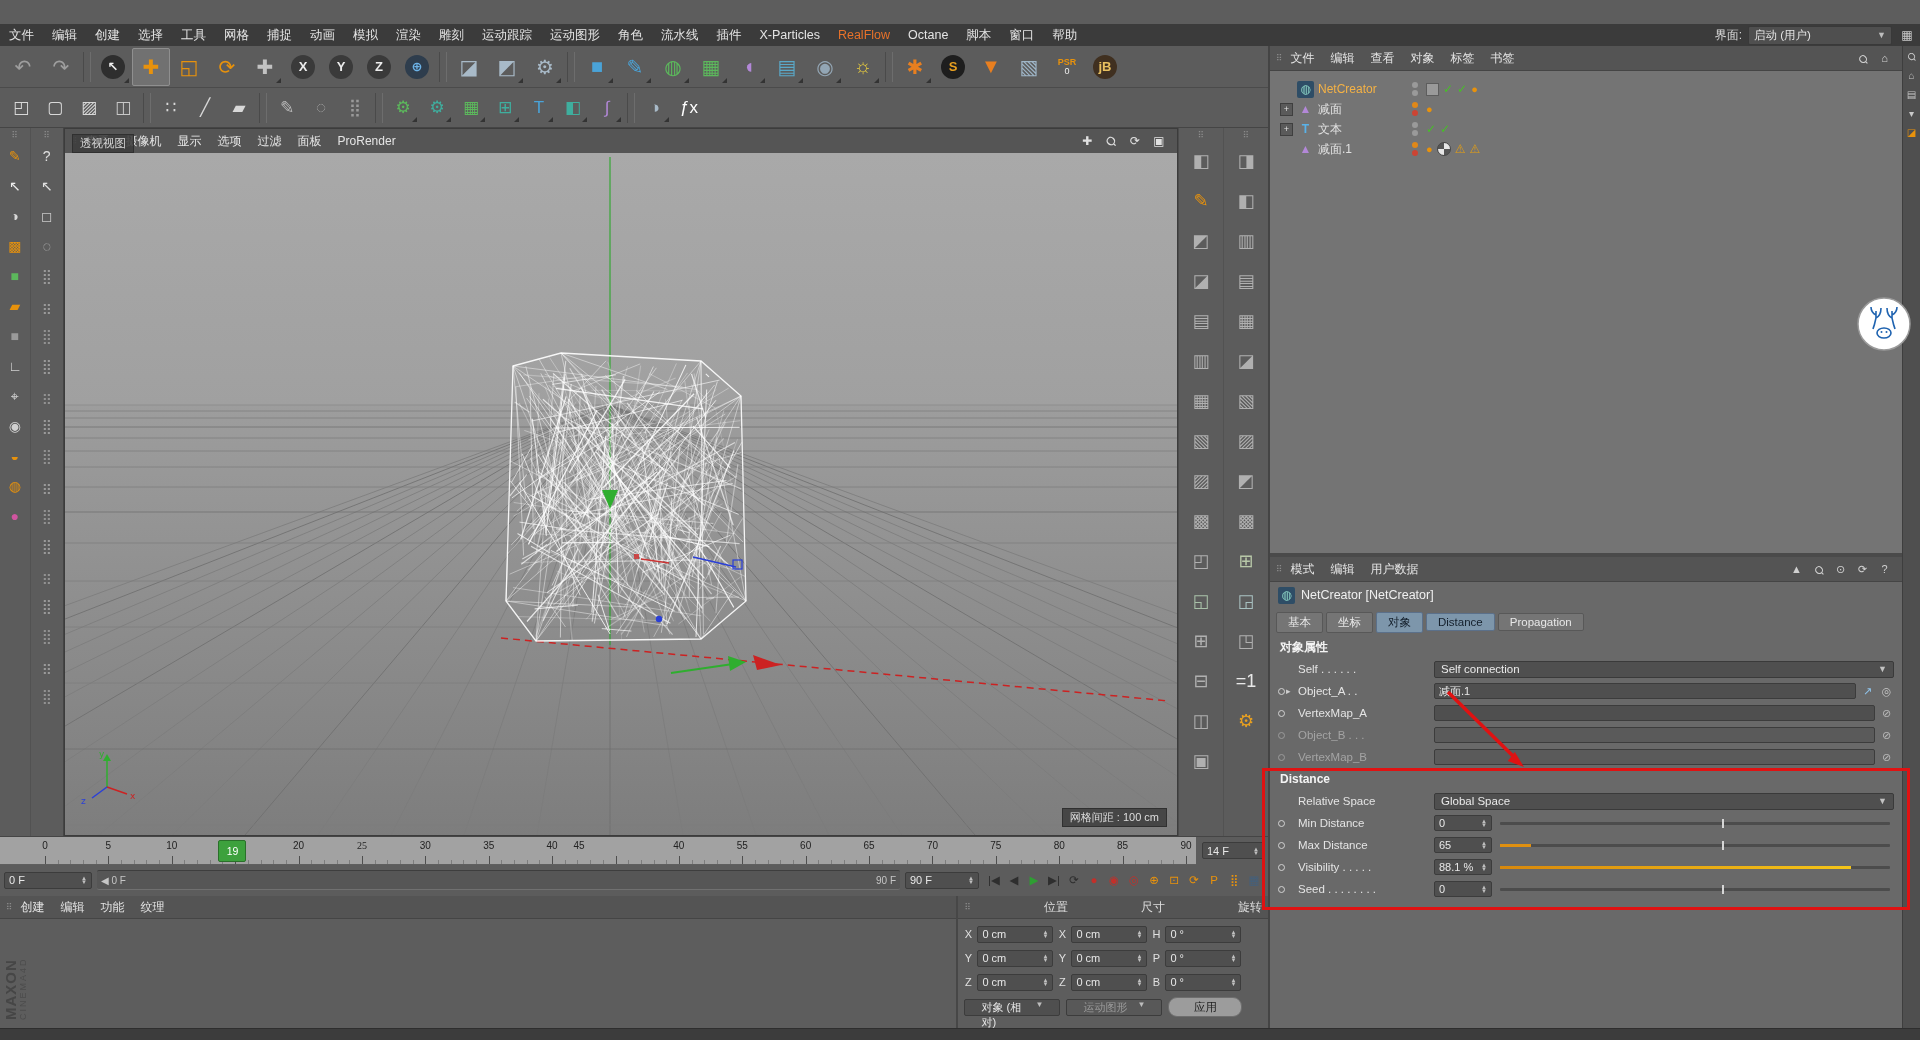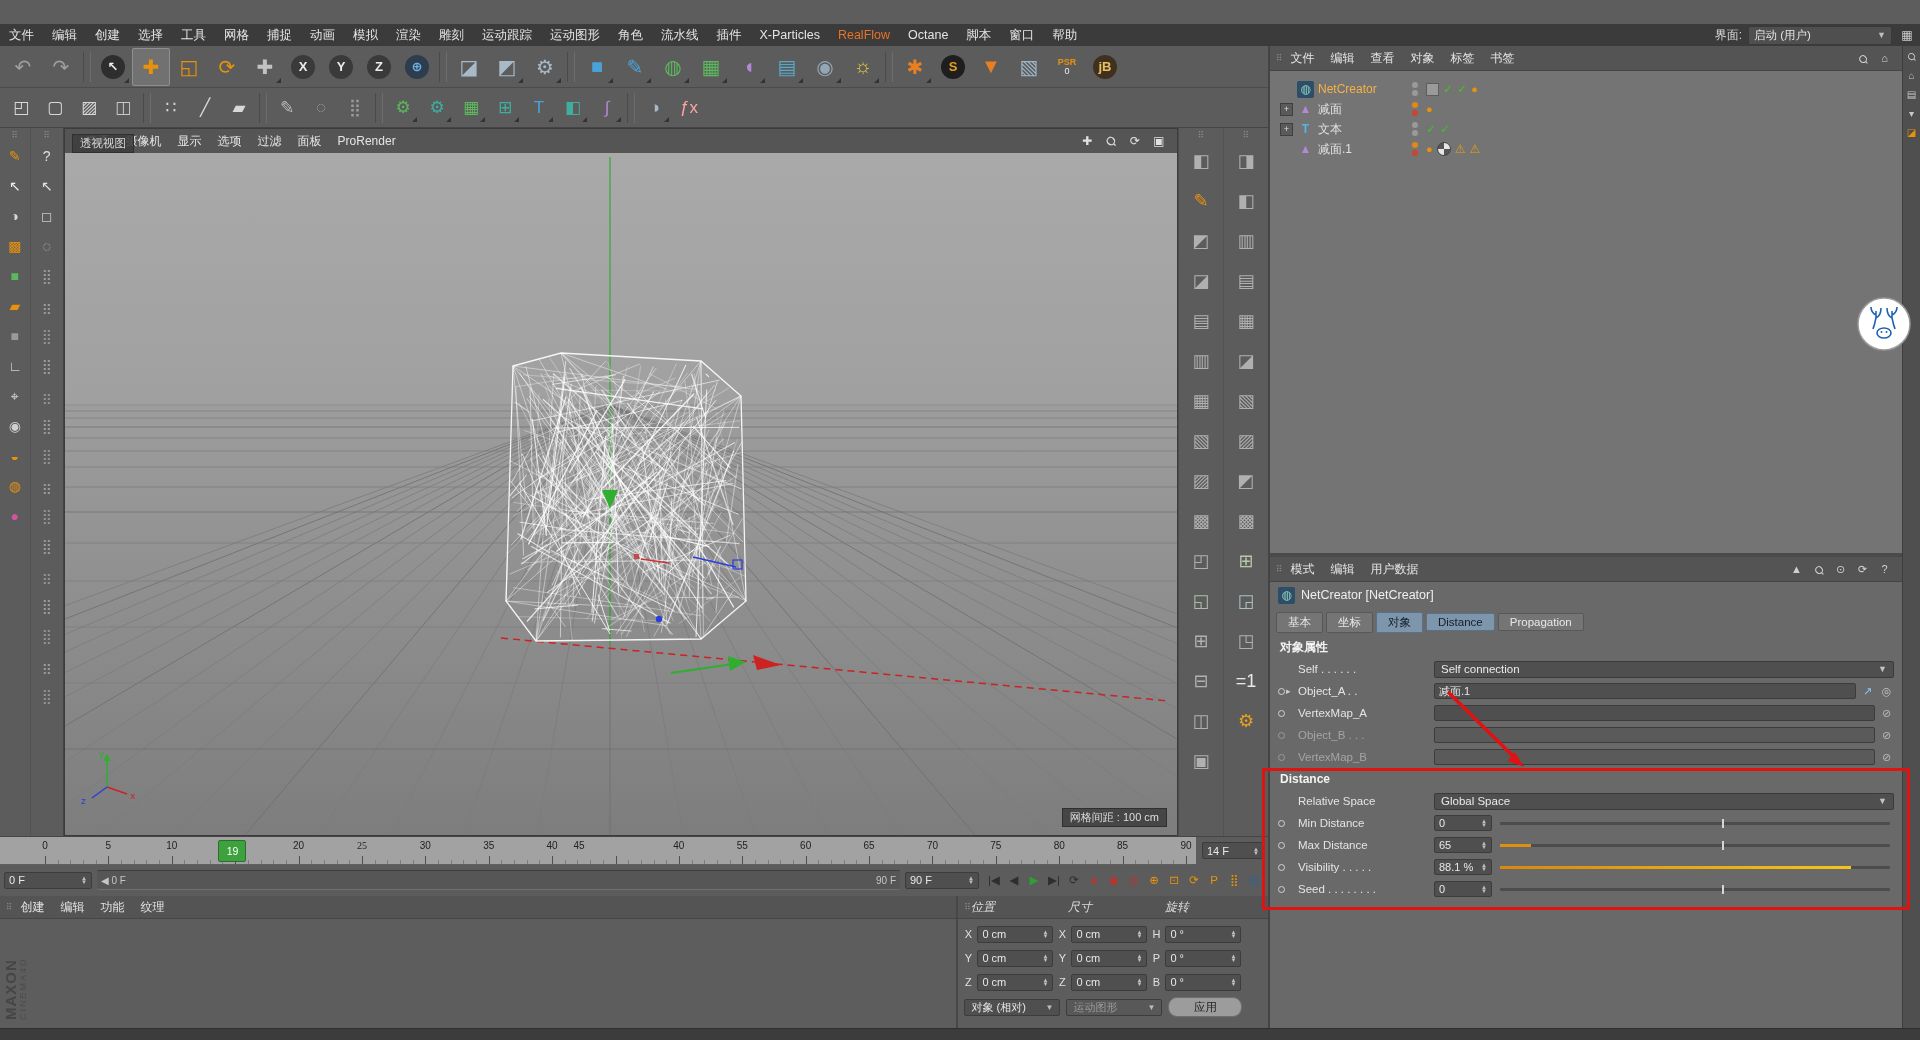--- a/index.html
+++ b/index.html
@@ -95,28 +95,28 @@
   .bottom{top:896px;left:0;width:1268px;height:132px;background:#5d5d5d;display:flex;}
   .panel-menu{height:22px;background:#545454;border-bottom:1px solid #454545;display:flex;align-items:center;gap:0;padding:0 6px;}
   .panel-menu .menu-item{font-size:12px;padding:0 8px;}
   .matman{width:966px;border-right:2px solid #474747;box-sizing:border-box;display:flex;flex-direction:column;}
   .mat-body{flex:1;background:#5d5d5d;position:relative;}
   .brand{position:absolute;left:4px;top:1020px;transform:rotate(-90deg);transform-origin:top left;z-index:3;width:150px;}
   .brand .b1{font-size:15px;font-weight:bold;color:#464646;letter-spacing:1px;line-height:14px;}
   .brand .b2{font-size:9px;color:#4c4c4c;letter-spacing:2px;}
   .coords{flex:1;display:flex;flex-direction:column;}
   .co-hdr{display:flex;gap:0;}
-  .co-hdr .hcell{width:97px;text-align:left;font-size:12px;color:#dedede;font-style:italic;}
+  .co-hdr .hcell{width:97px;text-align:right;font-size:12px;color:#dedede;}
   .co-grid{padding:3px 5px 0 5px;}
   .co-row{display:flex;align-items:center;height:24px;gap:4px;}
   .co-lab{width:10px;font-size:11px;color:#e0e0e0;text-align:center;}
   .co-field{width:76px;}
   .co-ctrls{display:flex;align-items:center;gap:6px;padding:3px 6px 0 6px;}
-  .co-dd{width:96px;height:17px;background:#4f4f4f;border:1px solid #3c3c3c;border-radius:2px;display:flex;align-items:center;
-         padding:0 6px;font-size:11px;color:#e6e6e6;box-sizing:border-box;}
+  .co-dd{width:96px;height:17px;background:#4f4f4f;border:1px solid #3c3c3c;border-radius:2px;display:flex;
+         padding:0 16px;font-size:11px;color:#e6e6e6;box-sizing:border-box;}
   .co-dd.dis{color:#9b9b9b;background:#585858;}
   .co-dd .car{margin-left:auto;font-size:8px;color:#bdbdbd;}
   .apply-btn{width:72px;height:18px;border-radius:9px;background:#9c9c9c;color:#1e1e1e;font-size:11.5px;
              display:flex;align-items:center;justify-content:center;border:1px solid #6e6e6e;}
 
   
   .rpanel{top:46px;left:1268px;width:634px;height:982px;background:#747474;border-left:2px solid #444;box-sizing:border-box;
           display:flex;flex-direction:column;}
   .pm-right{margin-left:auto;display:flex;gap:7px;padding-right:4px;}
   .pm-ico{width:15px;height:15px;display:flex;align-items:center;justify-content:center;color:#d0d0d0;font-size:11px;}
@@ -362,21 +362,21 @@
         <div class="glyph" style="color: rgb(63, 174, 158);">◧</div>
       </div>
       <div class="tb-ico2 dd">
         <div class="glyph" style="color: rgb(179, 136, 216);">∫</div>
       </div>
       <div class="tb-sep"></div>
       <div class="tb-ico2 dd">
         <div class="glyph" style="color: rgb(168, 186, 200);">◑</div>
       </div>
       <div class="tb-ico2">
-        <div class="glyph" style="color: #fca5a5;">ƒx</div>
+        <div class="glyph" style="color: #ffffff;">ƒx</div>
       </div>
     </div>
 
   <div class="abs ldock">
     <div class="ld-col ld-colA" id="ldock-a">
         <div class="grip">⠿</div>
         <div class="ld-ico" style="color: rgb(232, 146, 12);">✎</div>
         <div class="ld-ico" style="color: rgb(236, 236, 236);">↖</div>
         <div class="ld-ico" style="color: rgb(216, 216, 216);">◑</div>
         <div class="ld-ico" style="color: rgb(232, 146, 12);">▩</div>

